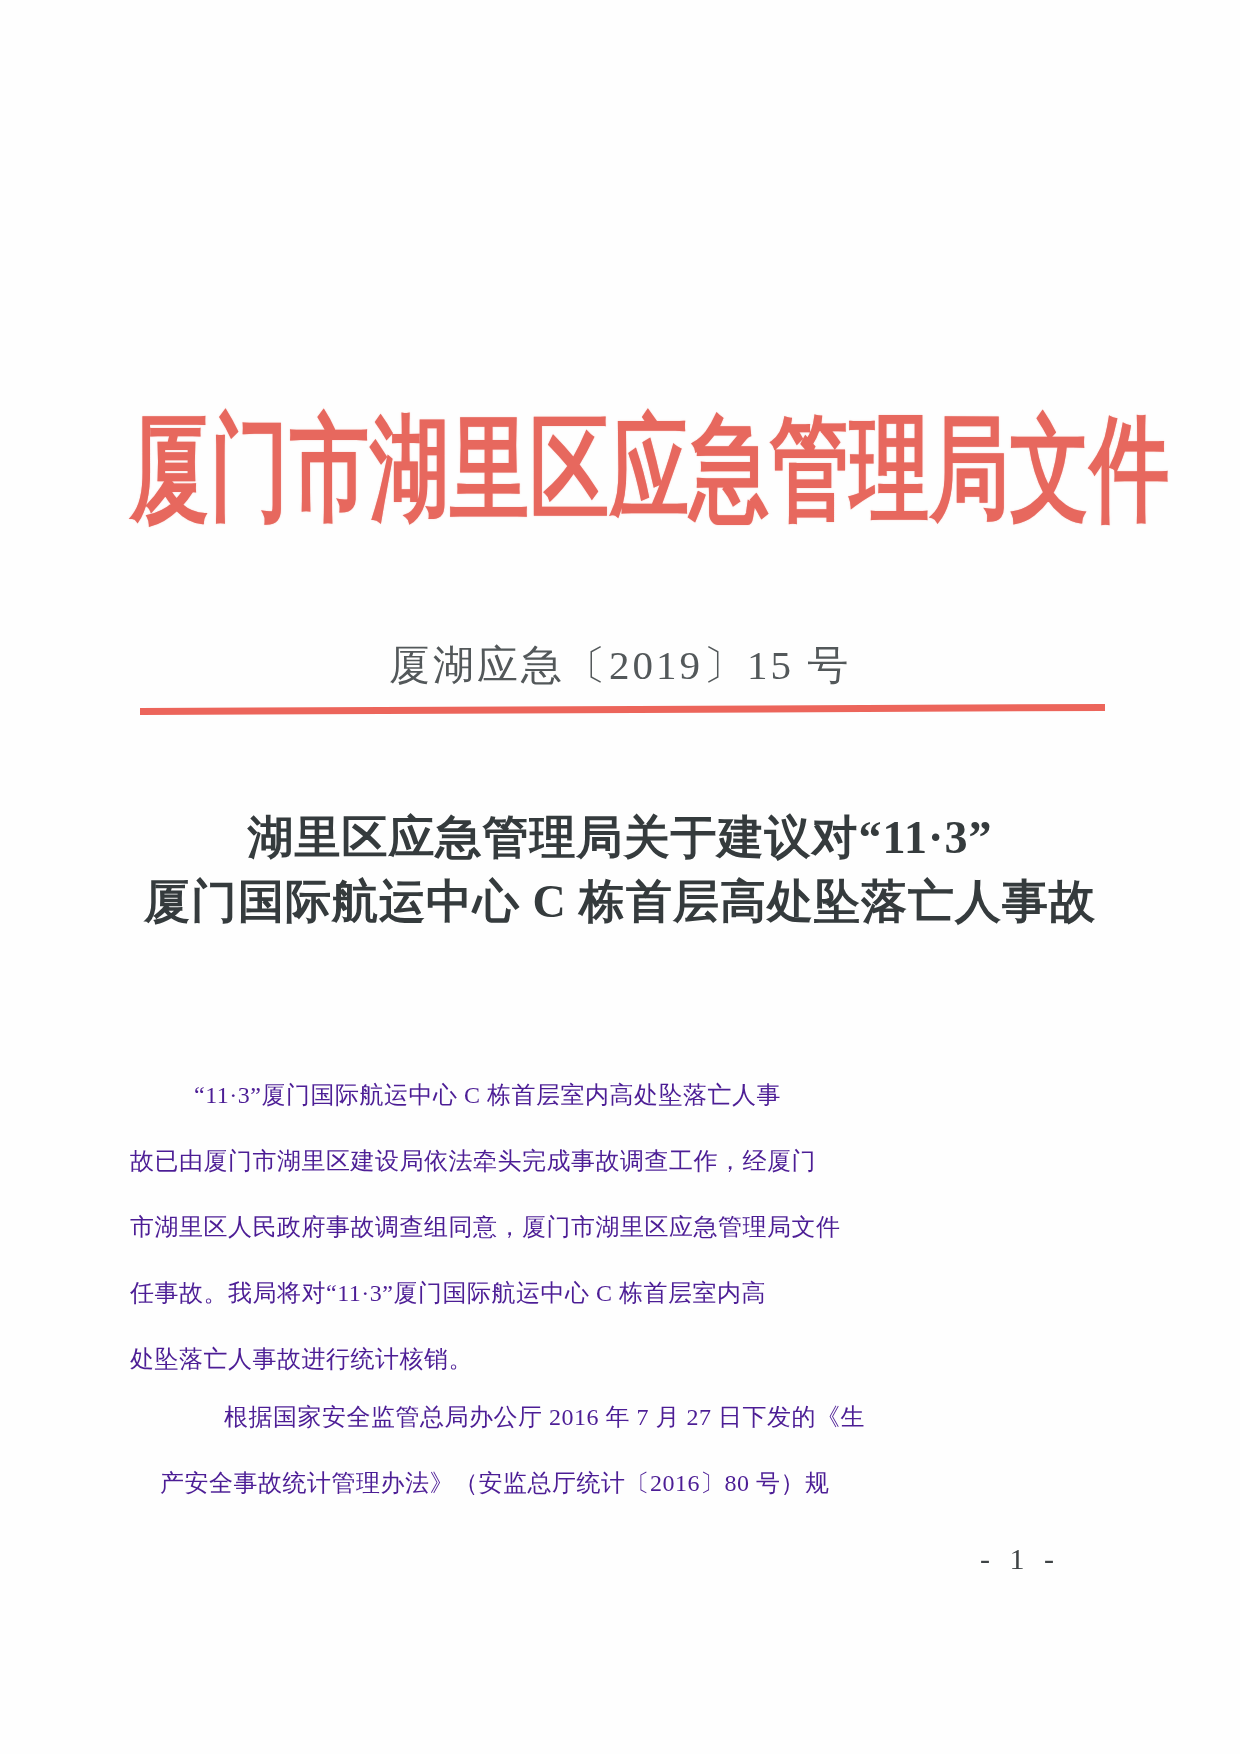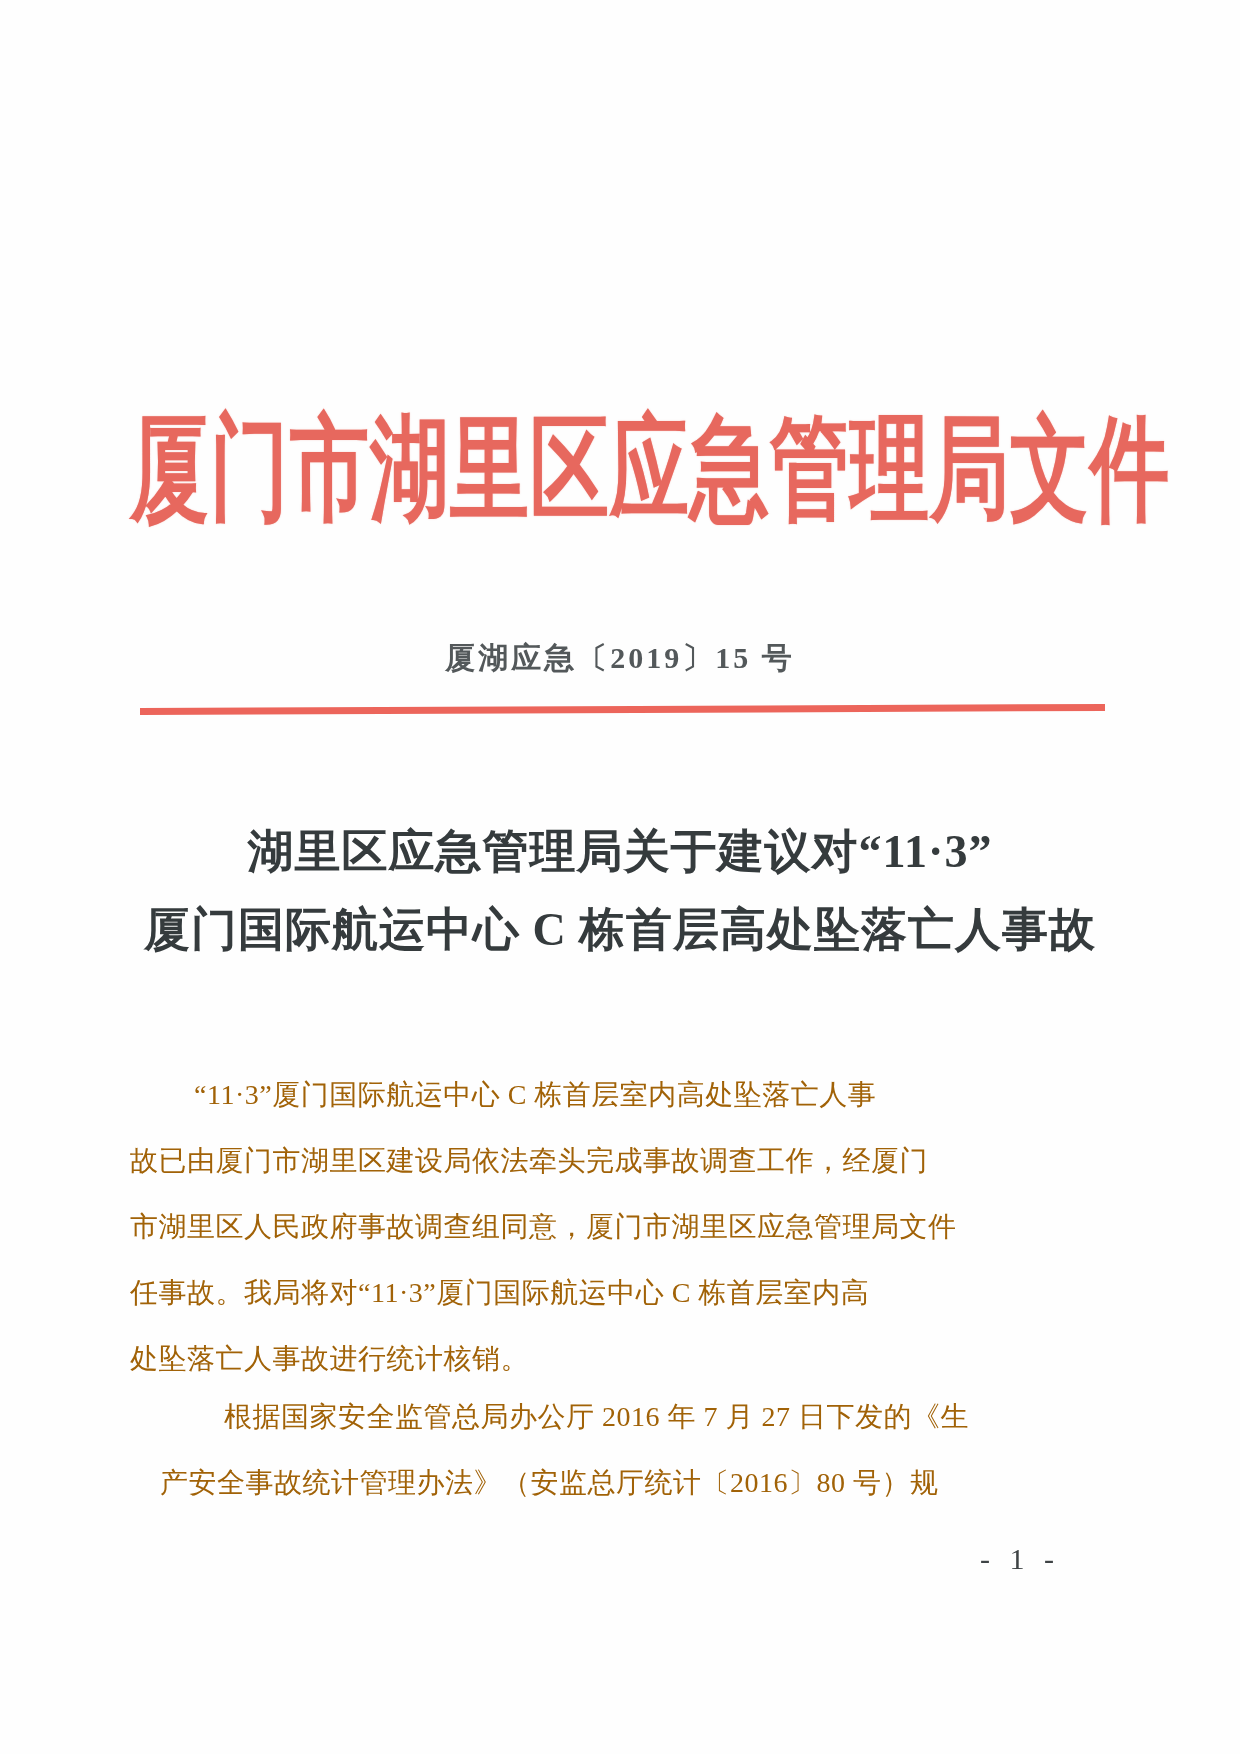--- a/index.html
+++ b/index.html
@@ -33,25 +33,24 @@
     line-height: 1.1;
     text-shadow: 0 0 1px rgba(231,104,94,0.55);
   }
   
   .doc-number {
     position: absolute;
     top: 638px;
     left: 130px;
     width: 980px;
     text-align: center;
-    font-size: 30px;
+    font-size: 41px;
     color: #53585a;
     letter-spacing: 3px;
     white-space: nowrap;
-    font-weight: bold;
   }
   
   .red-rule {
     position: absolute;
     top: 706px;
     left: 140px;
     width: 965px;
     height: 7px;
     background: #ec655b;
     transform: rotate(-0.25deg);
@@ -62,28 +61,28 @@
     top: 806px;
     left: 120px;
     width: 1000px;
     text-align: center;
     font-weight: bold;
     font-size: 46px;
     color: #353b3d;
     line-height: 64px;
     letter-spacing: 1px;
   }
-  .doc-title .t-line { white-space: nowrap; margin-top: 14px; }
+  .doc-title .t-line { white-space: nowrap; }
   
   .body-para {
     position: absolute;
     left: 130px;
     width: 986px;
-    font-size: 28px;
-    color: #a16207;
+    font-size: 24px;
+    color: #4c1d95;
     letter-spacing: 0.5px;
   }
   .body-para .b-line {
     height: 66px;
     line-height: 66px;
     white-space: nowrap;
   }
   .body-para .b-line.indent { text-indent: 64px; }
   #para1 { top: 1062px; }
   #para2 { top: 1384px; margin-left: 30px; }

